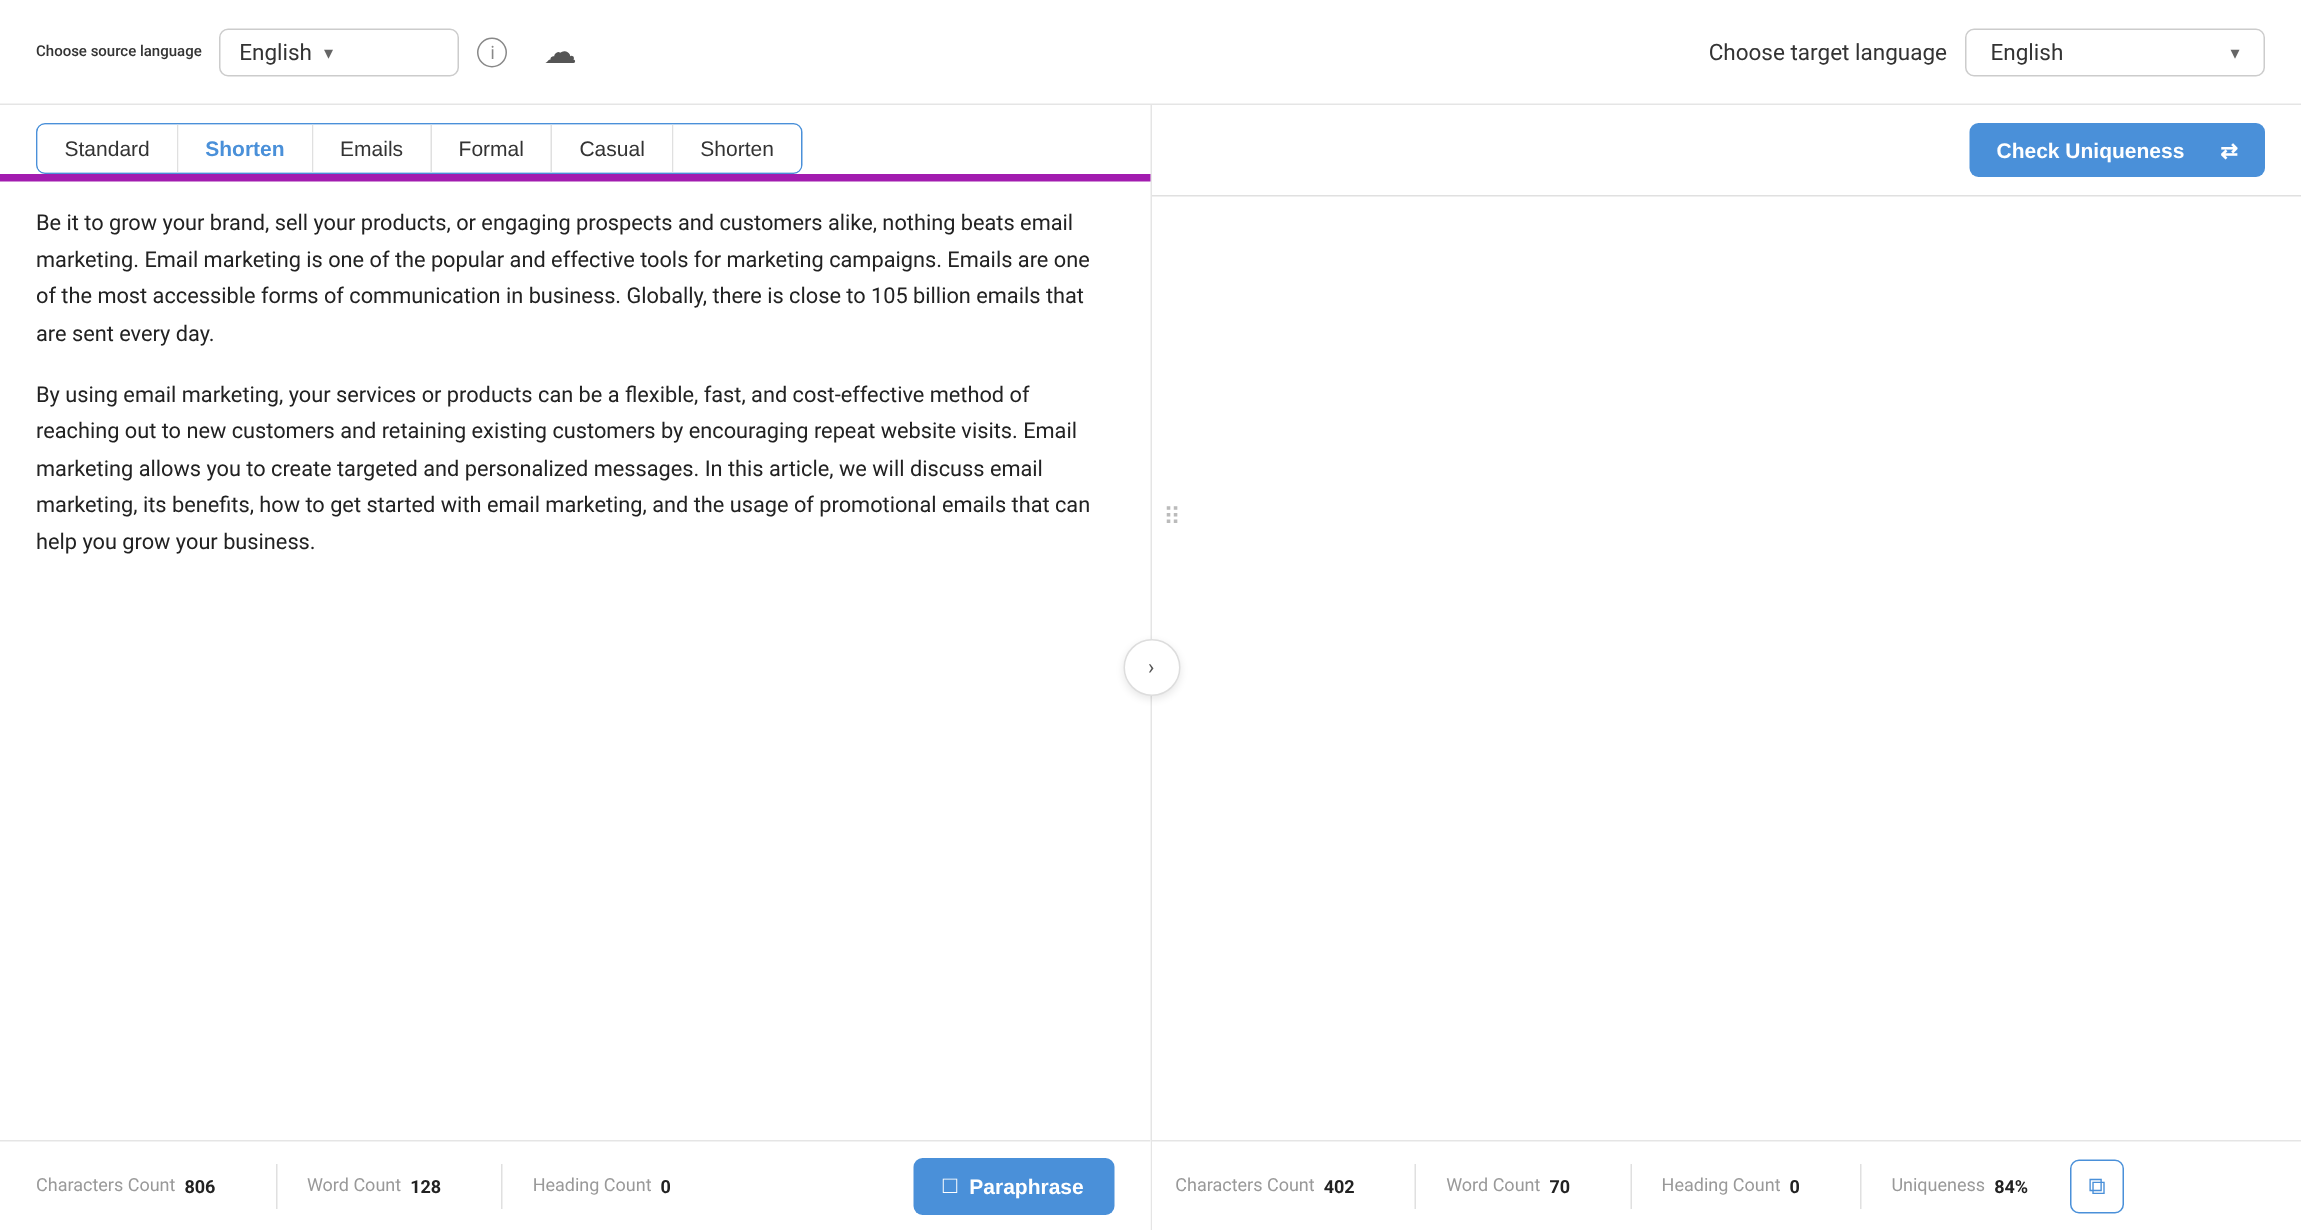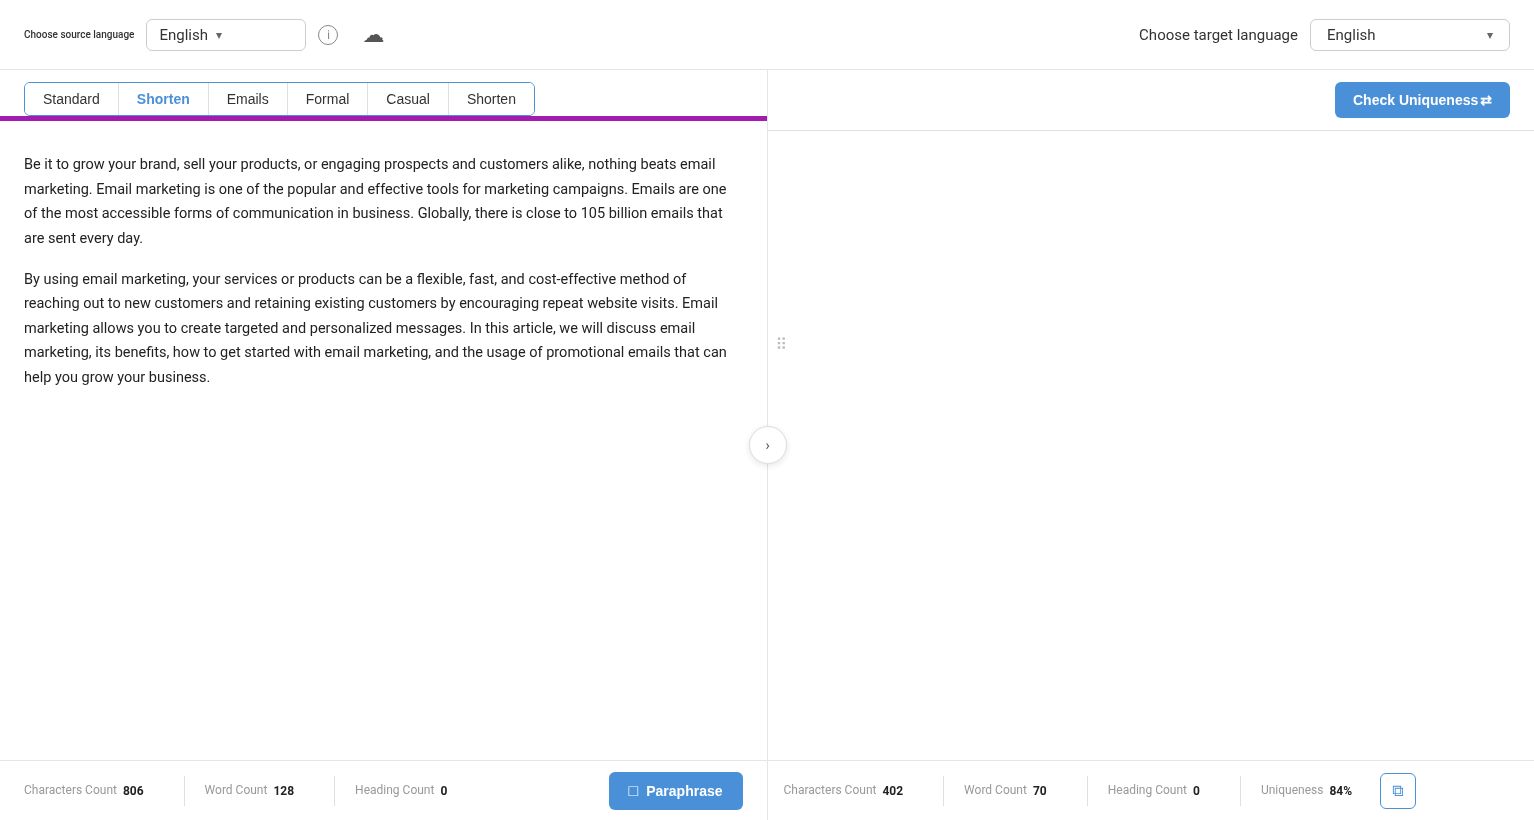--- a/index.html
+++ b/index.html
@@ -129,21 +129,21 @@
       color: #4a90d9;
       font-weight: 700;
     }
     .tab:not(:last-child) {
       border-right: 1px solid #e0e0e0;
     }
 
     
     .text-area {
       flex: 1;
-      padding: 32px 24px;
+      padding: 16px 24px;
       overflow-y: auto;
       font-size: 14.5px;
       line-height: 1.7;
       color: #222;
     }
     .text-area p { margin-bottom: 16px; }
 
     
     .arrow-btn {
       position: absolute;
@@ -229,21 +229,21 @@
       display: flex;
       align-items: center;
       justify-content: flex-end;
       padding: 12px 24px;
       border-bottom: 1px solid #e0e0e0;
       min-height: 60px;
     }
     .check-uniqueness-btn {
       display: flex;
       align-items: center;
-      gap: 2px;
+      gap: 24px;
       background: #4a90d9;
       color: #fff;
       border: none;
       border-radius: 6px;
       padding: 10px 18px;
       font-size: 14px;
       font-weight: 600;
       cursor: pointer;
     }
 

